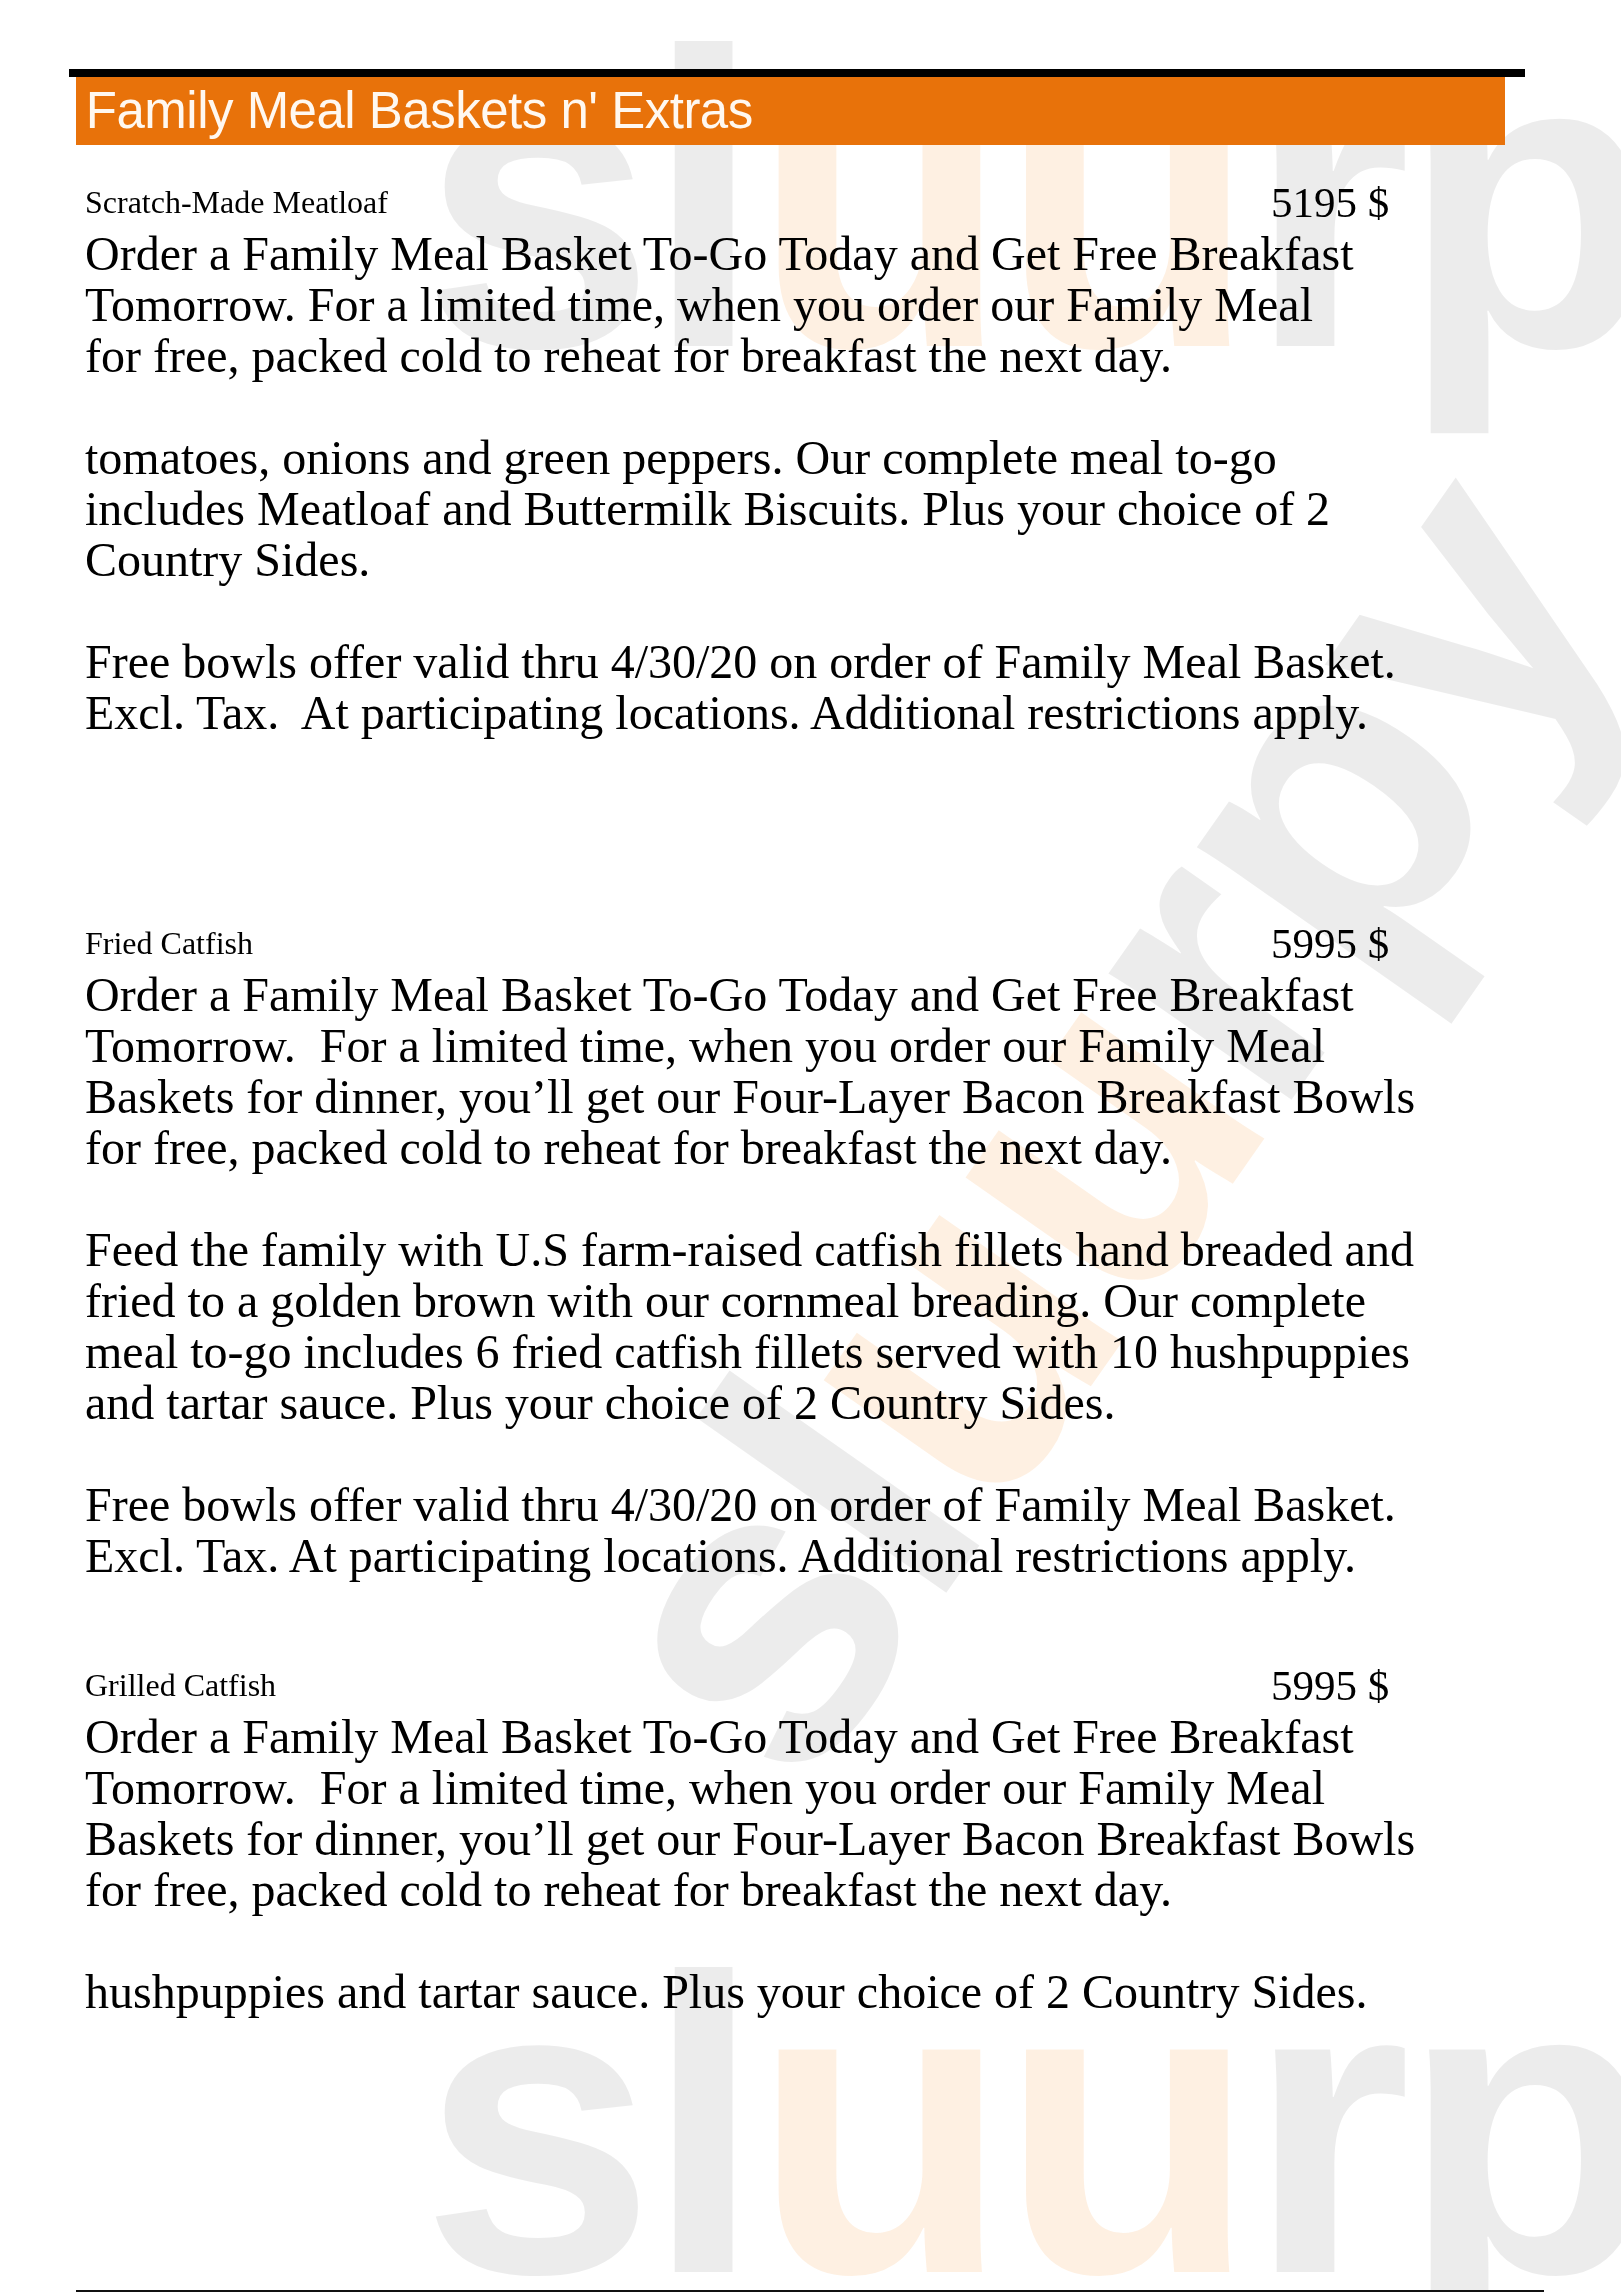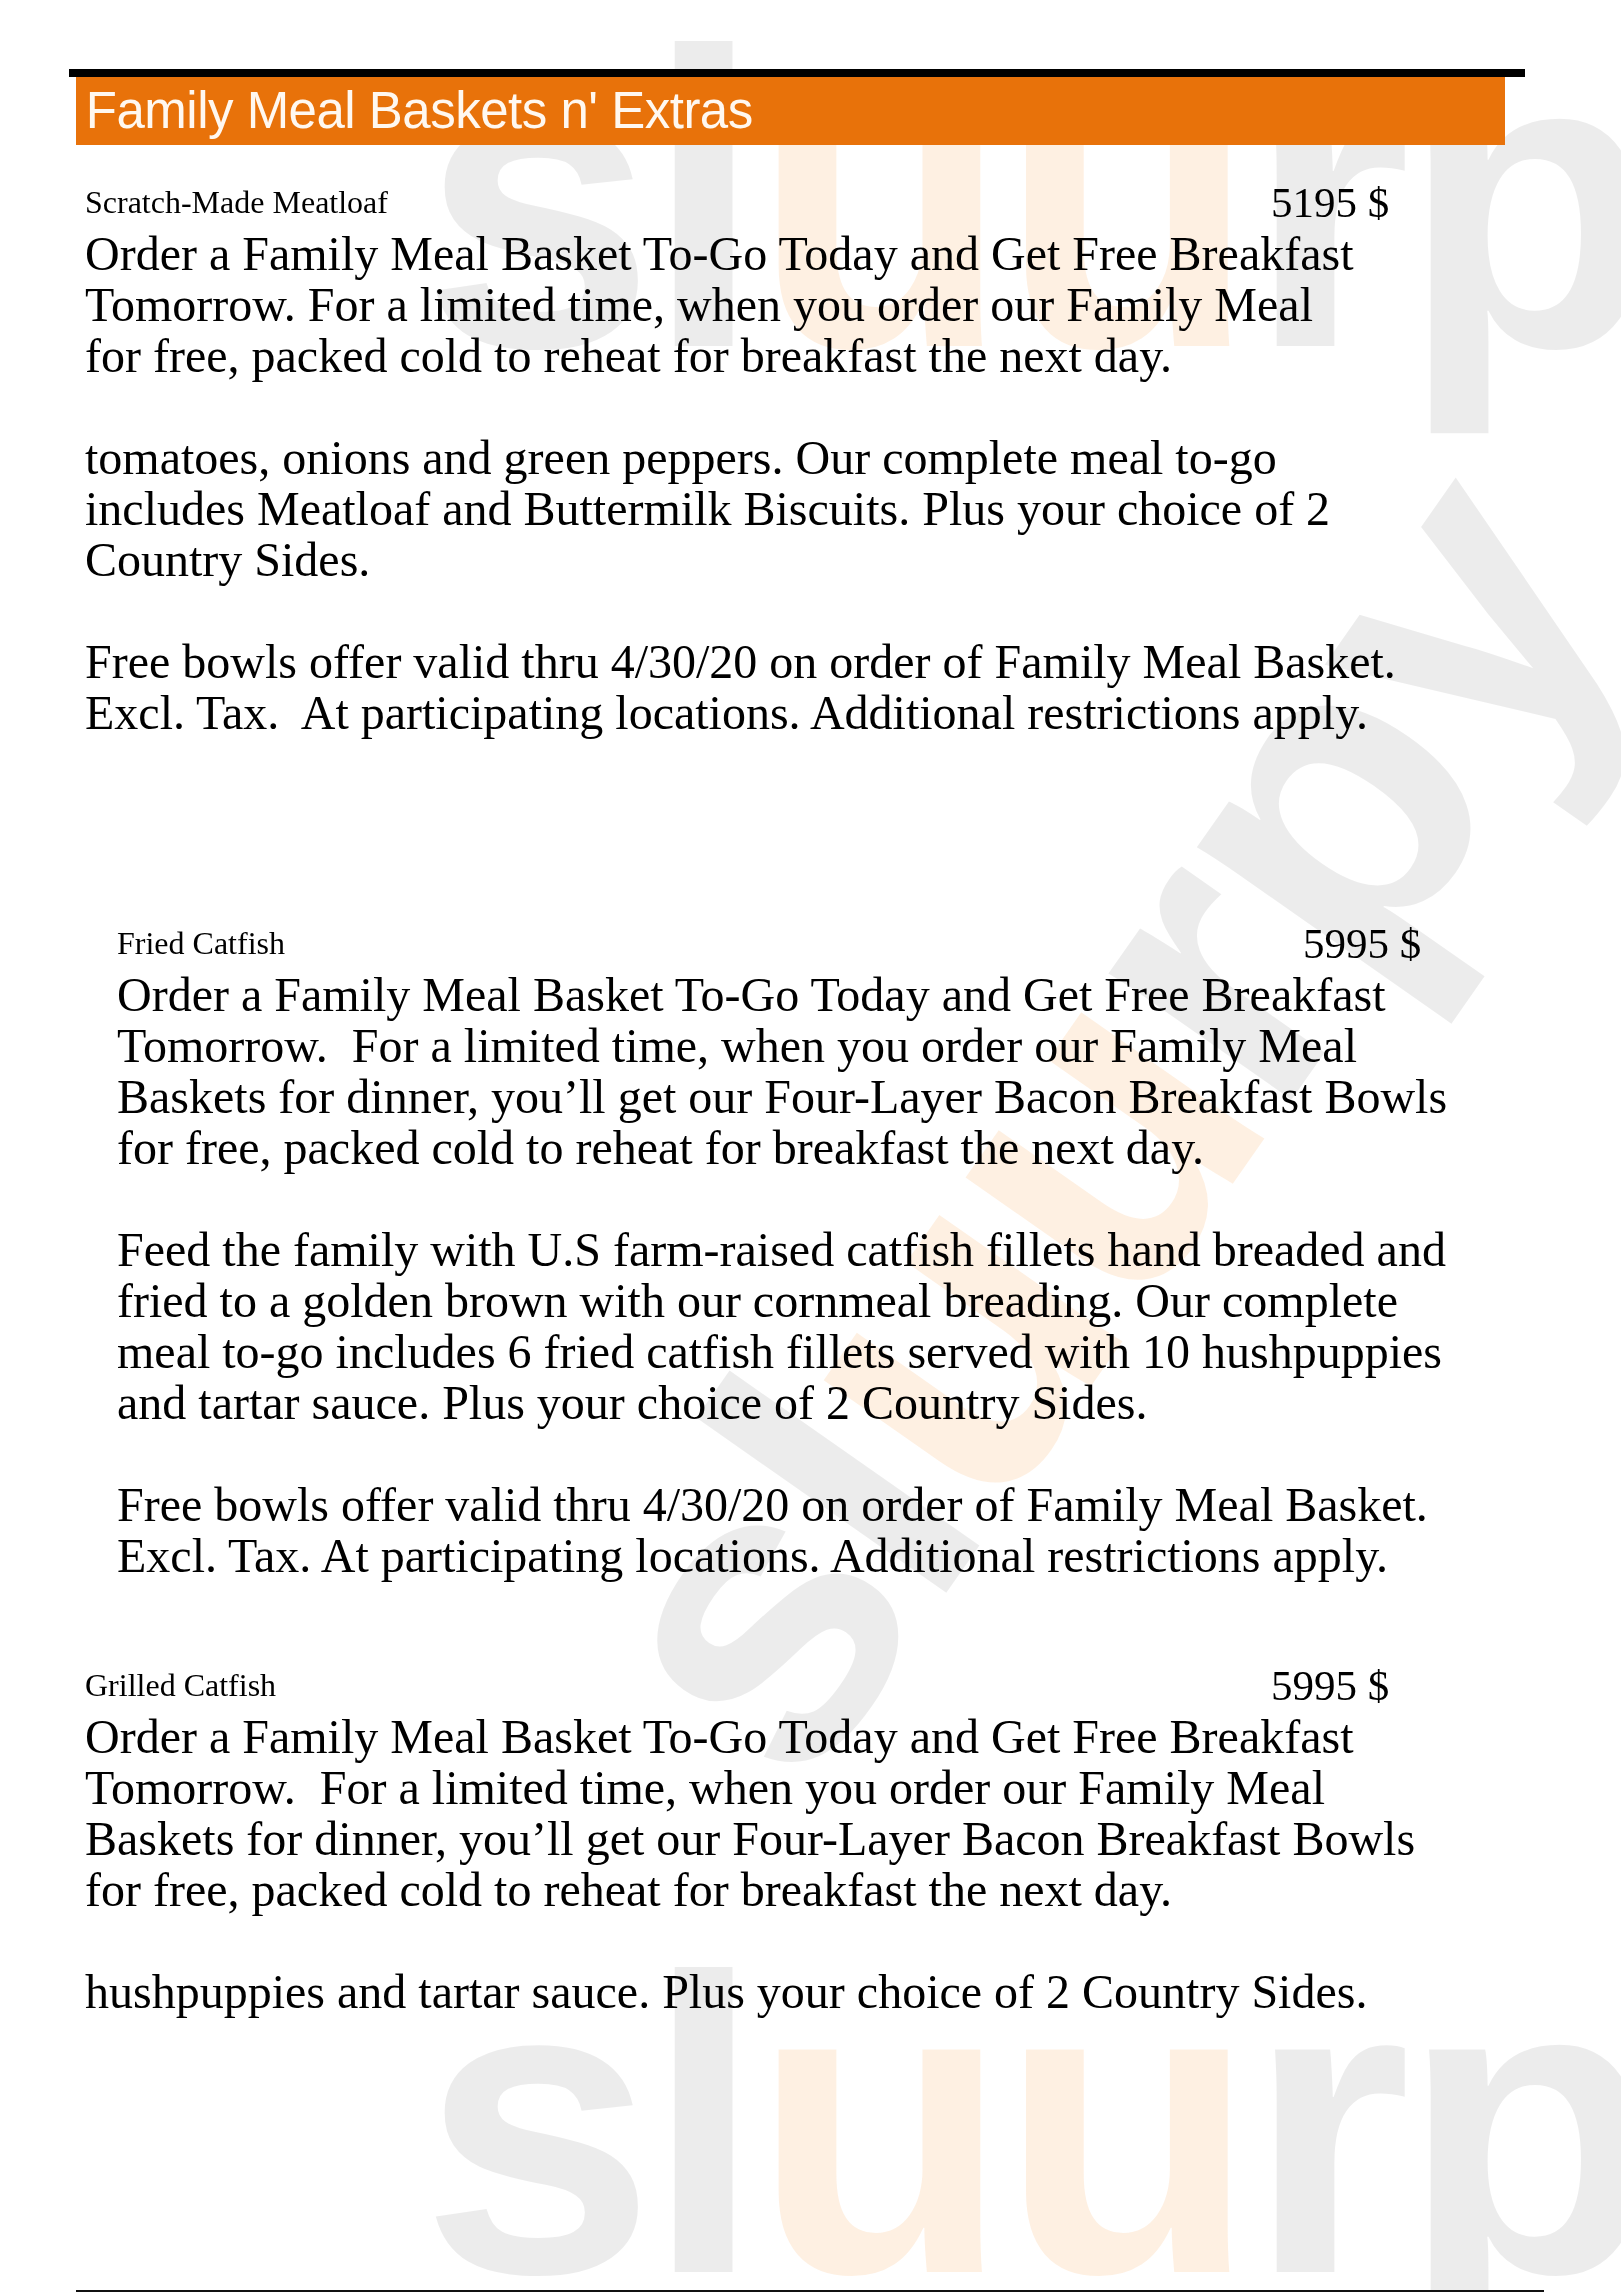--- a/index.html
+++ b/index.html
@@ -80,21 +80,21 @@
       top: 0;
       width: 1621px;
       z-index: 3;
     }
     .menu-item {
       position: absolute;
       left: 85px;
       width: 1313px;
     }
     .item-1 { top: 177px; }
-    .item-2 { top: 918px; margin-left: 32px; }
+    .item-2 { top: 918px; }
     .item-3 { top: 1660px; }
 
     .item-name {
       font-size: 32px;
       line-height: 51px;
       height: 51px;
       white-space: nowrap;
     }
     .item-price {
       position: absolute;

